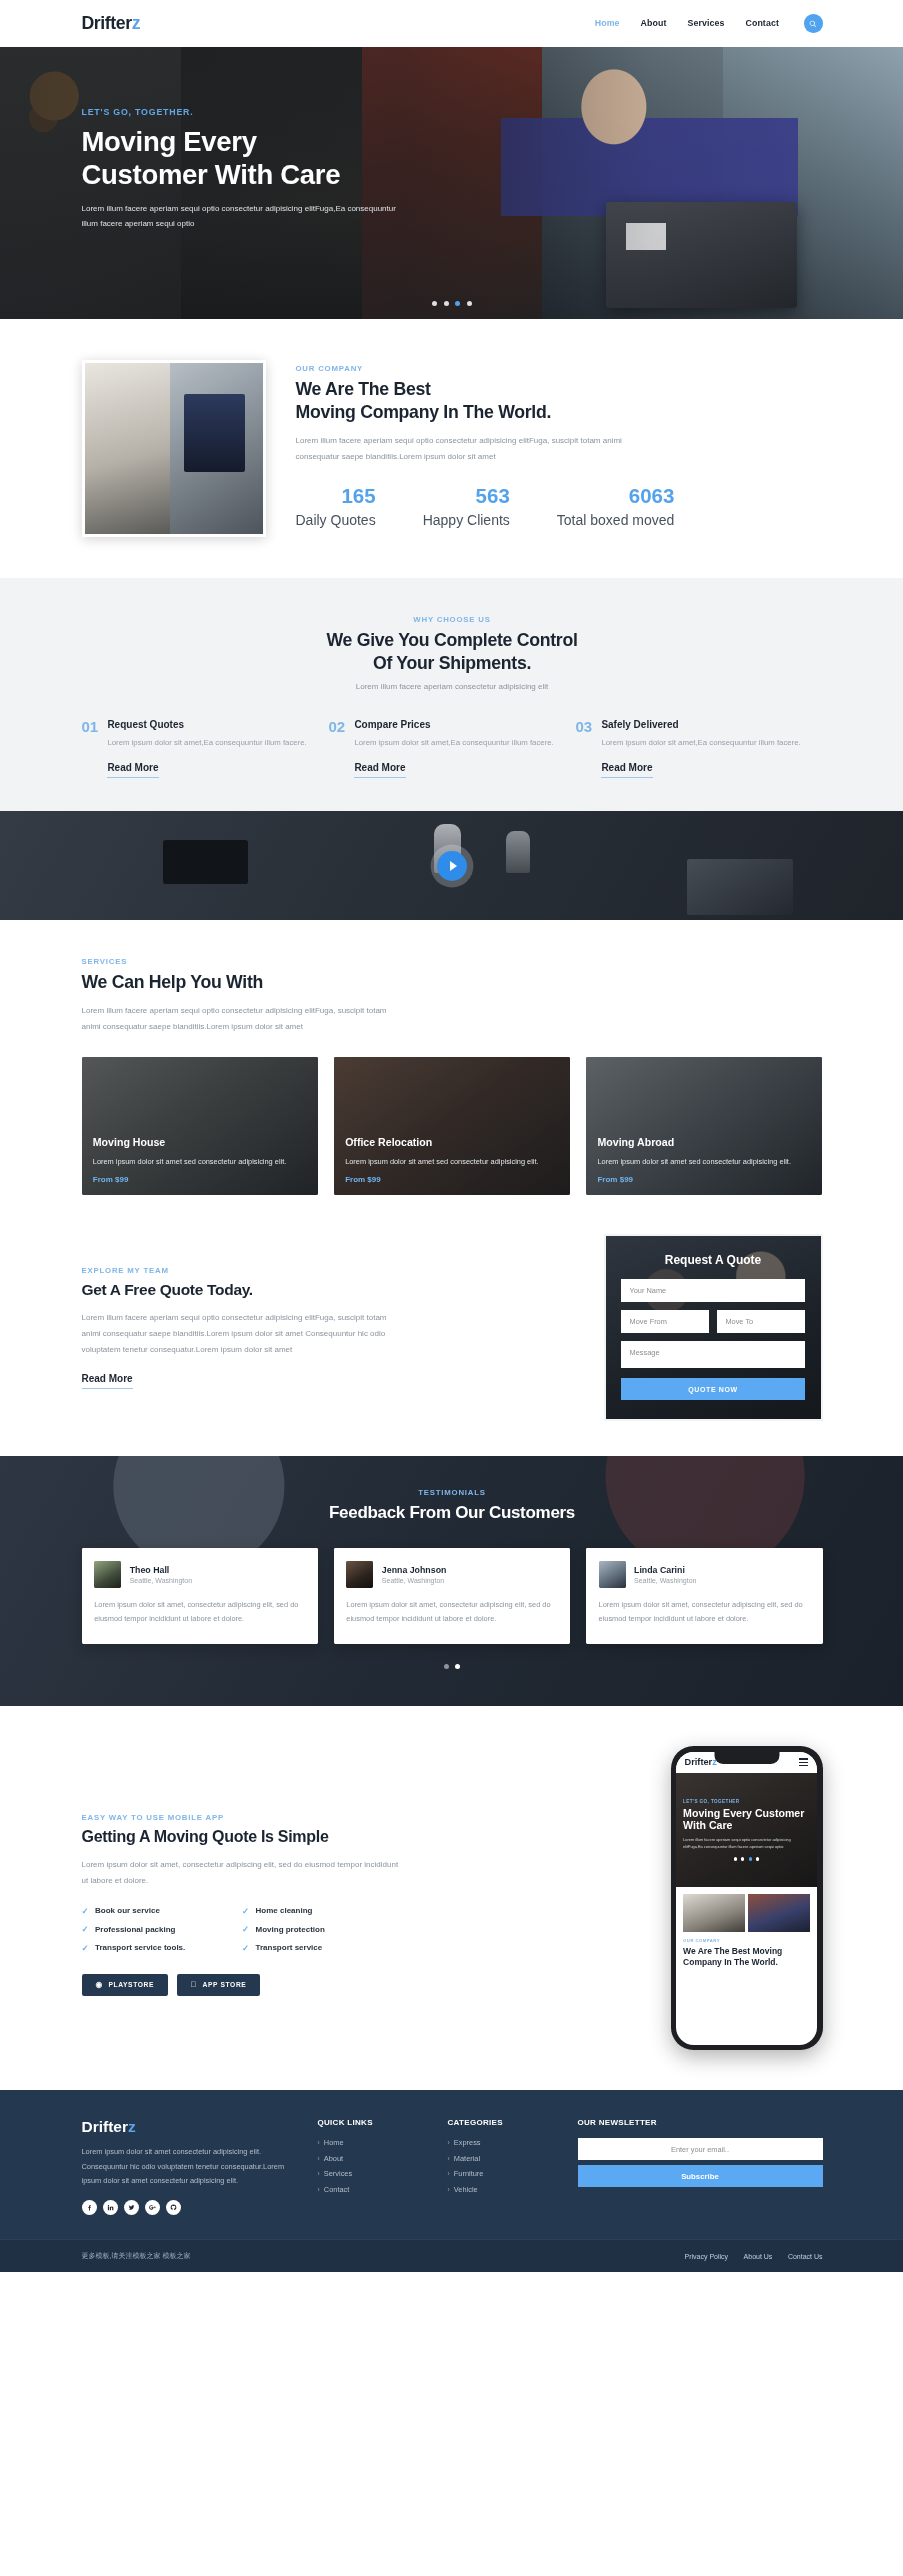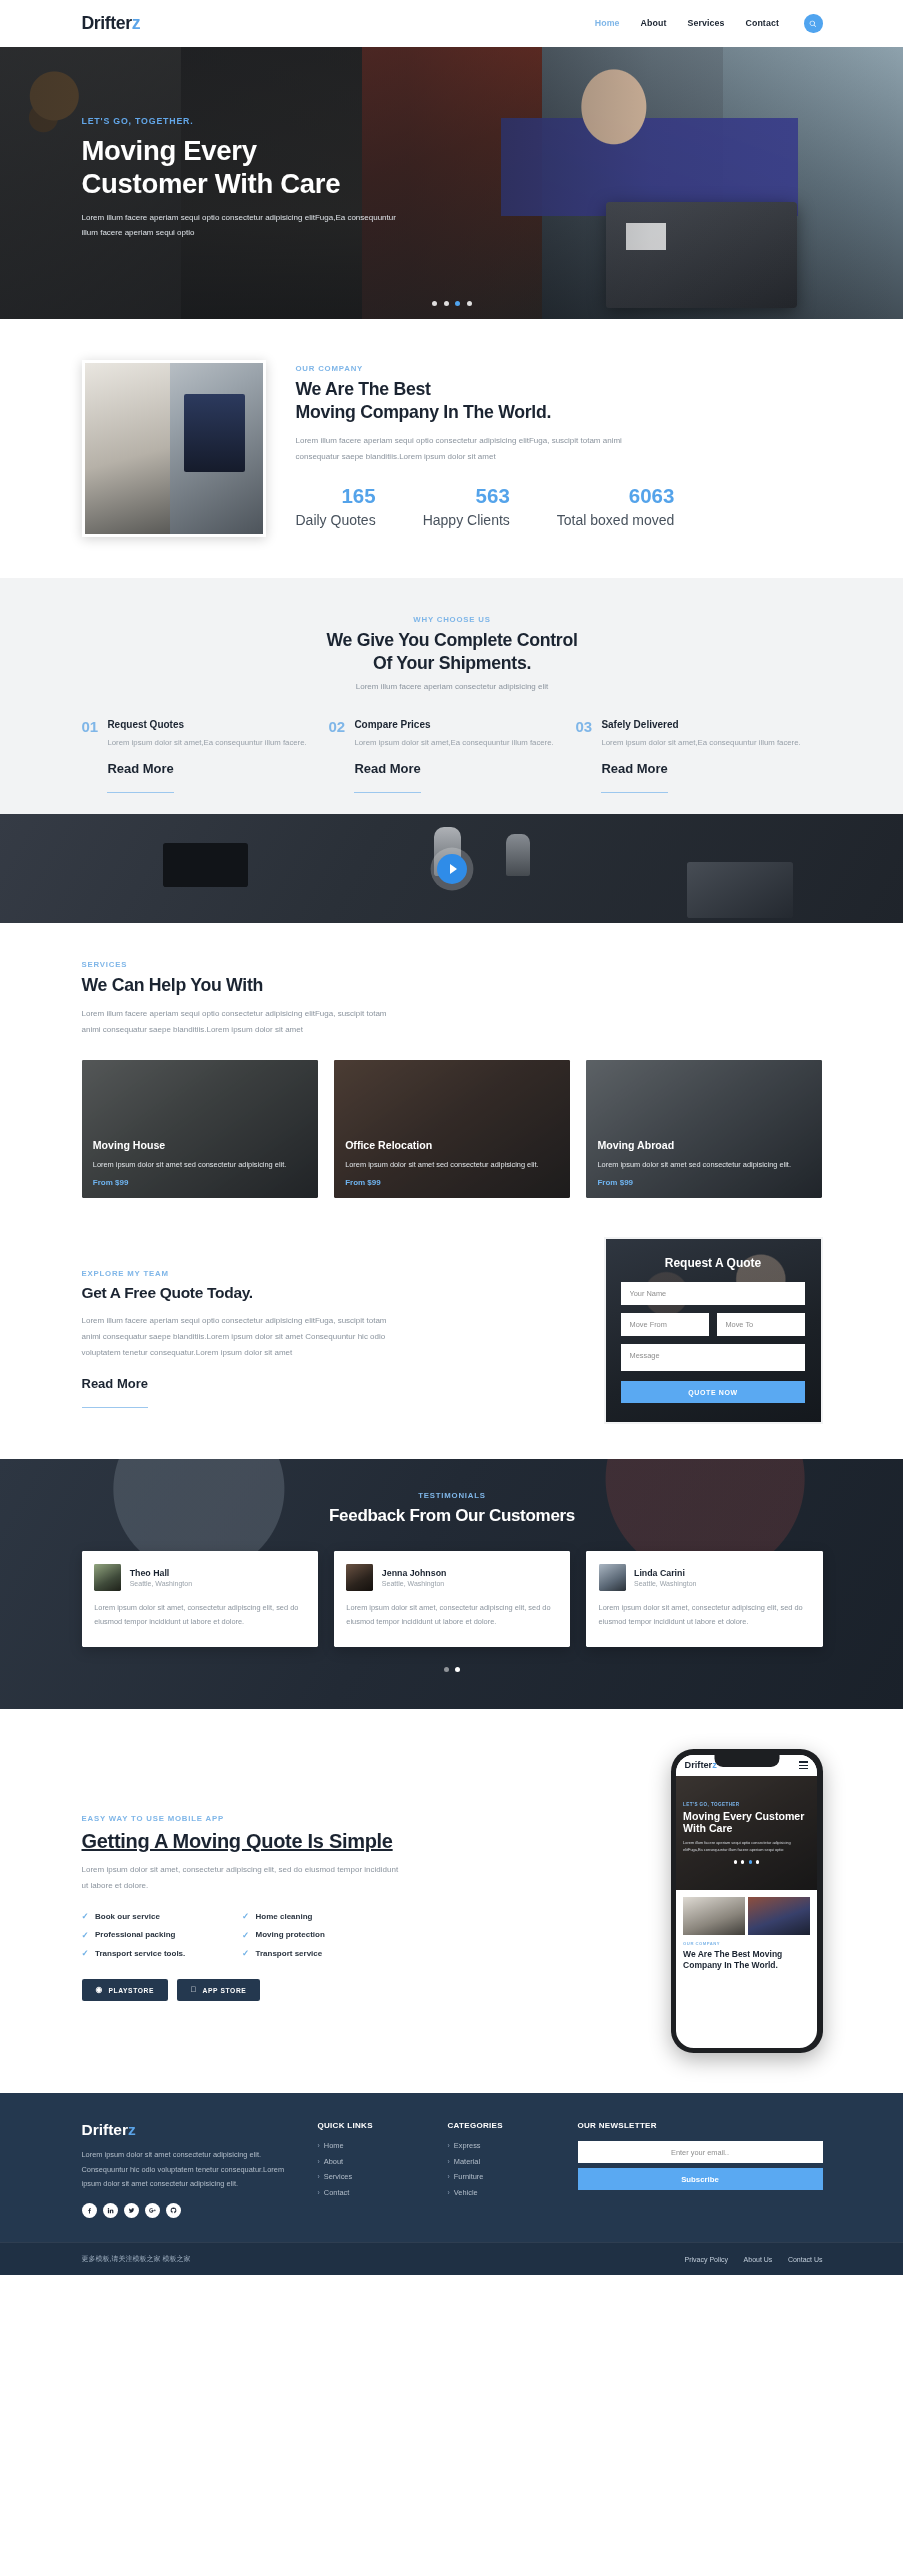--- a/index.html
+++ b/index.html
@@ -62,21 +62,21 @@
   .hero-box {
     position:absolute; right:107px; bottom:11.3px; width:191px; height:106px;
     background:linear-gradient(160deg,#4a4e55,#23262b);
     border-radius:3.5px; box-shadow:0 4.2px 18.4px rgba(0,0,0,.45);
   }
   .hero-box::after {
     content:""; position:absolute; left:20px; top:21px; width:40px; height:27px;
     background:#fff; opacity:.85;
   }
   .hero-overlay { position:absolute; inset:0; background:linear-gradient(90deg, rgba(24,27,32,.72) 0%, rgba(24,27,32,.55) 45%, rgba(24,27,32,.12) 72%, rgba(24,27,32,0) 100%); }
-  .hero-content { position:relative; z-index:3; width:741px; margin:17px auto; padding-top:52px; }
+  .hero-content { position:relative; z-index:3; width:741px; margin:8px auto; padding-top:52px; }
   .hero-kicker {
     color:#63a7e9; font-size:8.8px; font-weight:bold; letter-spacing:0.8px; margin-bottom:7.8px;
   }
   .hero-title {
     color:#fff; font-size:27.5px; line-height:1.22; font-weight:bold; letter-spacing:-0.3px;
     max-width:395px; margin-bottom:10px;
   }
   .hero-sub { color:#dde2e7; font-size:8px; line-height:1.85; max-width:332px; }
   .hero-dots { position:absolute; bottom:12.7px; left:0; right:0; display:flex; justify-content:center; gap:6.4px; z-index:4; }
   .dot { width:5px; height:5px; border-radius:50%; background:#fff; opacity:.85; }
@@ -111,22 +111,22 @@
   .why { background:#f2f3f4; padding:37px 0 38px; }
   .why-head { text-align:center; }
   .why-head .h2 { margin-top:1.4px; }
   .why-sub { font-size:8px; color:#8b949e; margin-top:7px; }
   .steps { display:flex; margin-top:28px; }
   .step { flex:1; display:flex; gap:9.2px; }
   .step-num { font-size:15px; font-weight:bold; color:#7fb6e8; line-height:1.1; flex:none; }
   .step h3 { font-size:10px; font-weight:bold; color:#1b2431; margin-bottom:5.6px; }
   .step p { font-size:7.8px; color:#98a0a9; line-height:1.85; margin-bottom:11.3px; }
   .readmore {
-    font-size:13px; font-weight:bold; color:#1b2431; text-decoration:none;
-    border-bottom:1.4px solid #9cc7ee; padding-bottom:16px;
+    font-size:10px; font-weight:bold; color:#1b2431; text-decoration:none;
+    border-bottom:1.4px solid #9cc7ee; padding-bottom:4px;
   }
 
   
   .video {
     height:109px; position:relative; overflow:hidden;
     background:linear-gradient(120deg,#353b45 0%,#2a3038 40%,#1f242b 100%);
     display:flex; align-items:center; justify-content:center;
   }
   .video-scene { position:absolute; inset:0; }
   .vs-a { position:absolute; left:18%; top:26%; width:85px; height:44px; background:#111418; border-radius:2.8px; }
@@ -214,21 +214,21 @@
   .testi-loc { font-size:7px; color:#9aa2aa; margin-top:2.1px; }
   .testi-card p { font-size:7.4px; color:#8b949e; line-height:2; }
   .testi-dots { display:flex; justify-content:center; gap:6.4px; margin-top:20px; }
   .testi-dots .dot { background:#fff; opacity:.5; }
   .testi-dots .dot.on { opacity:1; background:#fff; }
 
   
   .app { padding:40px 0 40px; background:#fff; }
   .app-inner { width:741px; margin:0 auto; display:flex; gap:28px; align-items:center; }
   .app-left { flex:1; padding-top:12.7px; }
-  .app-left .h2 { font-size:20px;text-decoration:underline; }
+  .app-left .h2 { font-size:16px; }
   .app-left > p { font-size:8px; color:#8b949e; line-height:2; margin-top:8.5px; max-width:318px; }
   .feat-grid { display:grid; grid-template-columns:1fr 1fr; gap:8.5px 24px; margin-top:17px; max-width:297px; }
   .feat { display:flex; align-items:center; gap:6.4px; font-size:8px; font-weight:bold; color:#2b3541; }
   .feat .chk { color:#6fb0e6; font-size:8.5px; font-weight:bold; }
   .store-btns { display:flex; gap:8.5px; margin-top:21px; }
   .store-btn {
     background:#24384f; color:#fff; border:none; padding:7px 14px; font-size:6.7px;
     font-weight:bold; letter-spacing:0.6px; display:flex; align-items:center; gap:5.6px;
     border-radius:2.1px; cursor:pointer; font-family:"Liberation Sans", sans-serif;
   }

